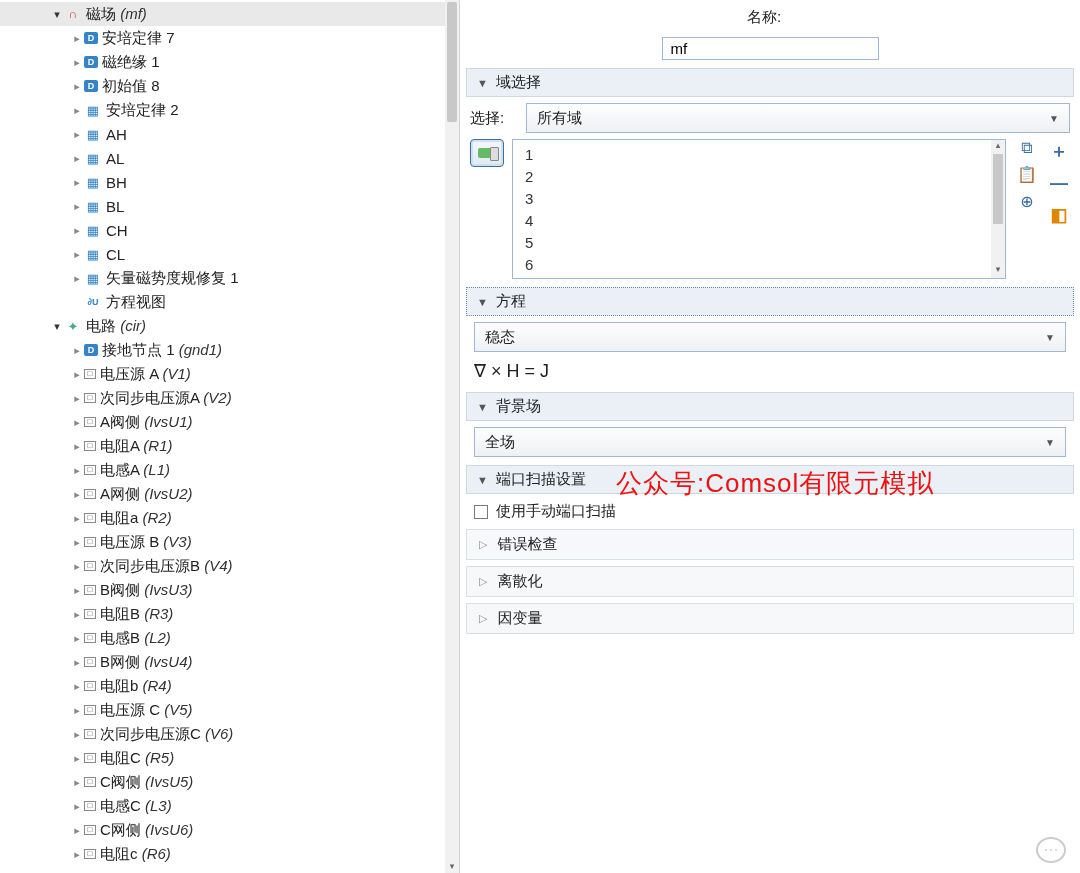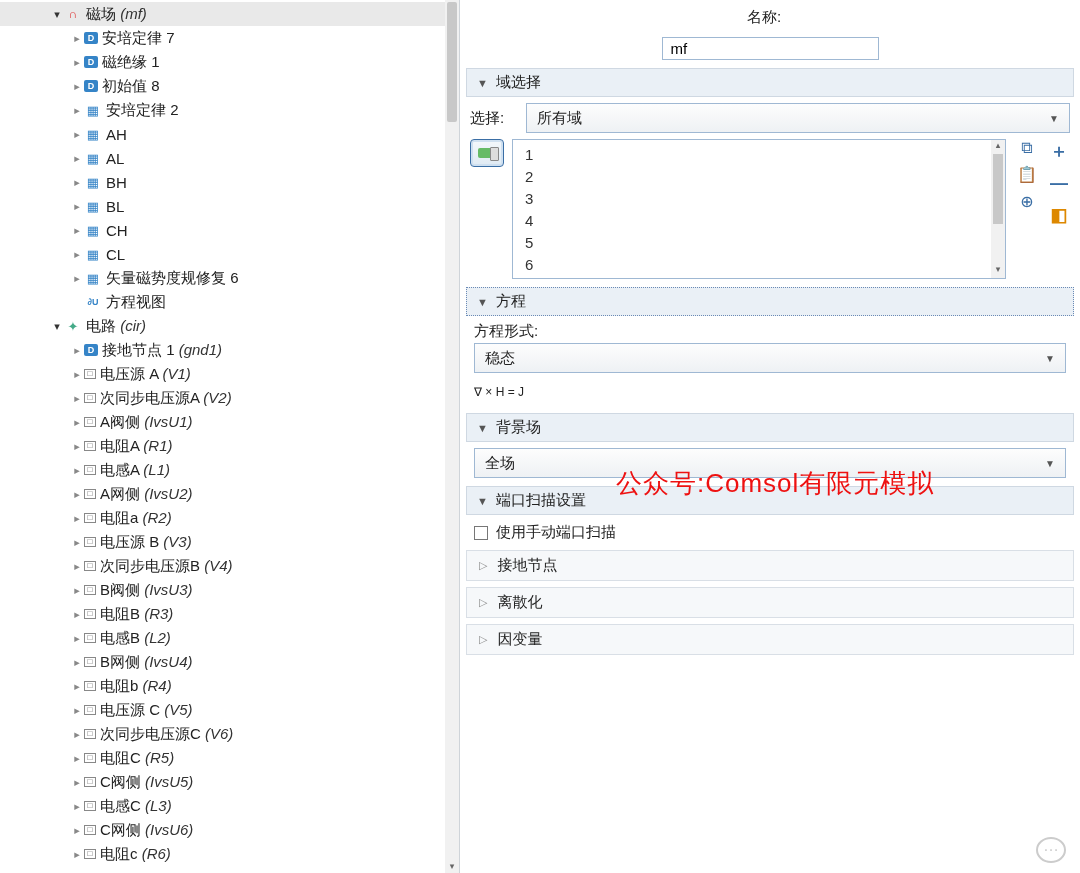--- a/index.html
+++ b/index.html
@@ -40,21 +40,21 @@
   .toggle-btn { width:34px; height:28px; border:1px solid #3a6ea5; border-radius:4px; background:linear-gradient(#f4f8fb,#dfeaf3); display:flex; align-items:center; justify-content:center; box-shadow:0 0 0 2px #cfe0f0 inset;}
   .toggle-inner { width:18px; height:10px; background:#6b6; border-radius:2px; position:relative;}
   .toggle-inner::after{content:""; position:absolute; right:-3px; top:-1px; width:7px; height:12px; background:#ddd; border:1px solid #888; border-radius:1px;}
   .domain-list { flex:1; height:140px; border:1px solid #9fb8d3; background:#fff; padding:4px 12px; overflow:hidden; position:relative;}
   .domain-list .dl-item { height:22px; line-height:22px; color:#333;}
   .domain-list .dl-scroll { position:absolute; right:0; top:0; width:14px; height:100%; background:#f1f1f1;}
   .domain-list .dl-thumb { position:absolute; right:2px; top:14px; width:10px; height:70px; background:#c8c8c8;}
   .side-tools { width:26px; display:flex; flex-direction:column; gap:8px; align-items:center; color:#3a6ea5; font-size:16px;}
   .side-tools2 { width:22px; display:flex; flex-direction:column; gap:10px; align-items:center; font-size:18px; color:#3a6ea5; font-weight:bold;}
   .side-tools2 .minus{color:#3a6ea5;}
-  .eqs { margin:6px 4px; font-family:"Cambria Math","Times New Roman",serif; font-size:12px; line-height:26px;}
+  .eqs { margin:6px 4px; font-family:"Cambria Math","Times New Roman",serif; font-size:18px; line-height:26px;}
   .checkbox-row{ display:flex; align-items:center; gap:8px; margin:8px 4px;}
   .chk{ width:14px; height:14px; border:1px solid #777; background:#fff;}
   .collapsed-row{ display:flex; align-items:center; gap:10px; background:#f6f8fa; border:1px solid #d9dfe6; padding:5px 12px; margin:6px -4px;}
   .collapsed-row .tri{ font-size:11px; color:#888;}
   .red-overlay{ position:absolute; left:616px; top:466px; color:#e11; font-size:26px; font-weight:500; pointer-events:none; letter-spacing:1px;}
   .wm { position:absolute; right:14px; bottom:10px; color:#b6b6b6; font-size:26px; display:flex; align-items:center; gap:10px; pointer-events:none;}
   .wm-bubble{ width:30px; height:26px; border:2px solid #ccc; border-radius:50%; position:relative;}
   .wm-bubble::after{content:"…"; position:absolute; top:-2px; left:5px; color:#ccc; font-size:16px;}
 </style>
 </head>
@@ -115,21 +115,21 @@
           <span class="tree-label">CH</span>
         </div>
         <div class="tree-item" style="padding-left: 70px;">
           <span class="arrow right"></span>
           <span class="icon folder">▦</span>
           <span class="tree-label">CL</span>
         </div>
         <div class="tree-item" style="padding-left: 70px;">
           <span class="arrow right"></span>
           <span class="icon folder">▦</span>
-          <span class="tree-label">矢量磁势度规修复 6</span>
+          <span class="tree-label">矢量磁势度规修复 1</span>
         </div>
         <div class="tree-item" style="padding-left: 70px;">
           <span class="arrow none"></span>
           <span class="icon au">∂U<br></span>
           <span class="tree-label">方程视图</span>
         </div>
         <div class="tree-item" style="padding-left: 50px;">
           <span class="arrow down"></span>
           <span class="icon cir">✦</span>
           <span class="tree-label">电路 <span class="tree-em">(cir)</span></span>
@@ -299,21 +299,20 @@
         <span>＋</span>
         <span class="minus">—</span>
         <span style="color:#d80">◧</span>
       </div>
     </div>
 
     <div class="section-hdr dotted">
       <span class="collapse-arrow">▼</span>
       <span>方程</span>
     </div>
-    <div style="margin:4px 4px 2px 4px">方程形式:</div>
     <div class="dropdown" style="margin:2px 4px">
       <span>稳态</span>
       <span class="dd-arrow">▼</span>
     </div>
     <div class="eqs">
       <div>∇ × H = J</div>
     </div>
 
     <div class="section-hdr">
       <span class="collapse-arrow">▼</span>
@@ -328,21 +327,21 @@
       <span class="collapse-arrow">▼</span>
       <span>端口扫描设置</span>
     </div>
     <div class="checkbox-row">
       <div class="chk"></div>
       <span>使用手动端口扫描</span>
     </div>
 
     <div class="collapsed-row">
       <span class="tri">▷</span>
-      <span>接地节点</span>
+      <span>错误检查</span>
     </div>
     <div class="collapsed-row">
       <span class="tri">▷</span>
       <span>离散化</span>
     </div>
     <div class="collapsed-row">
       <span class="tri">▷</span>
       <span>因变量</span>
     </div>
   </div>

